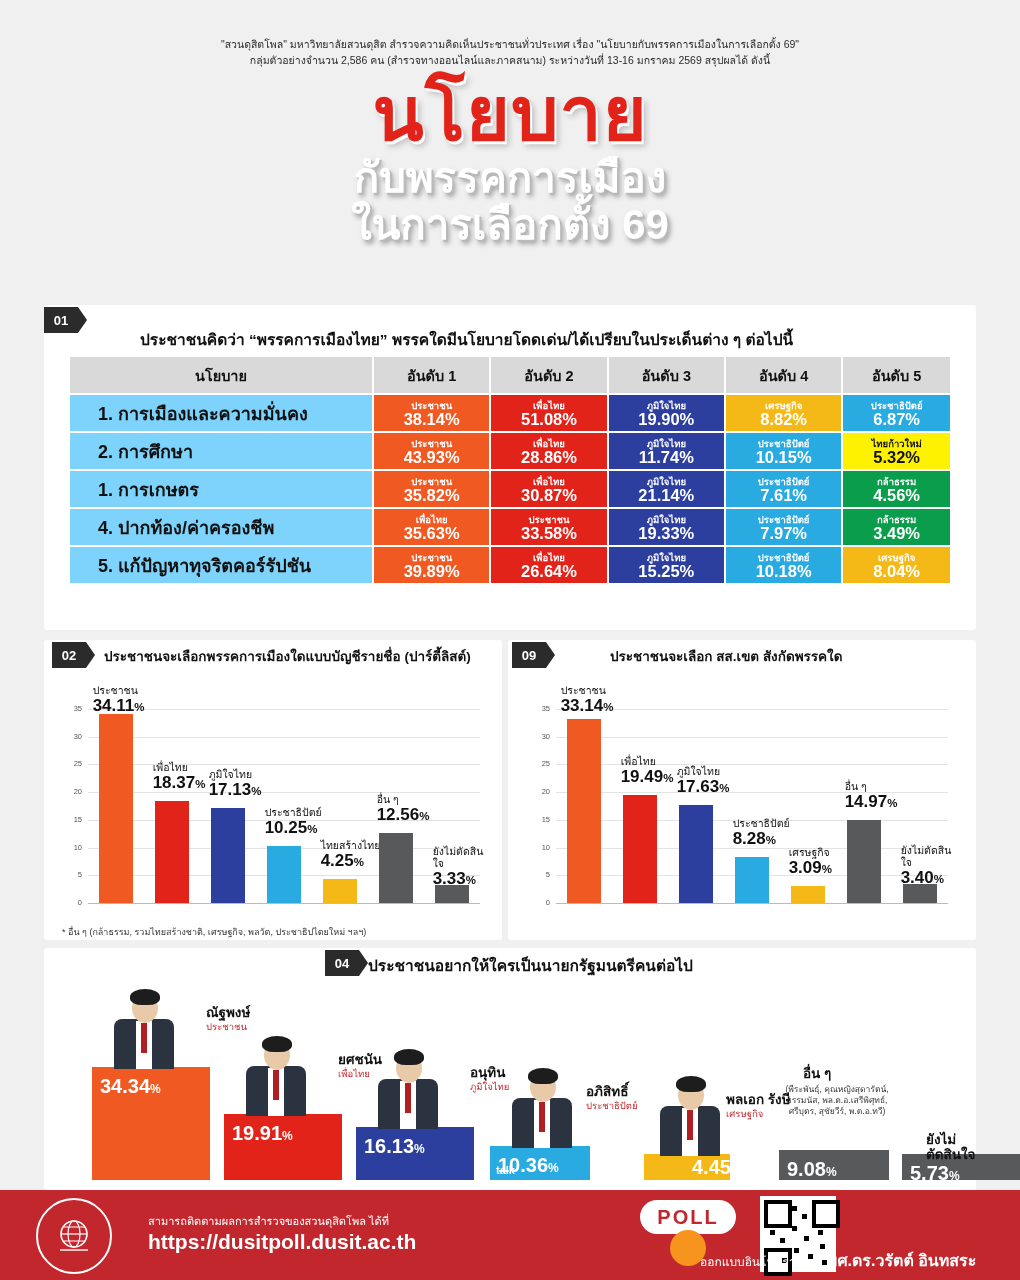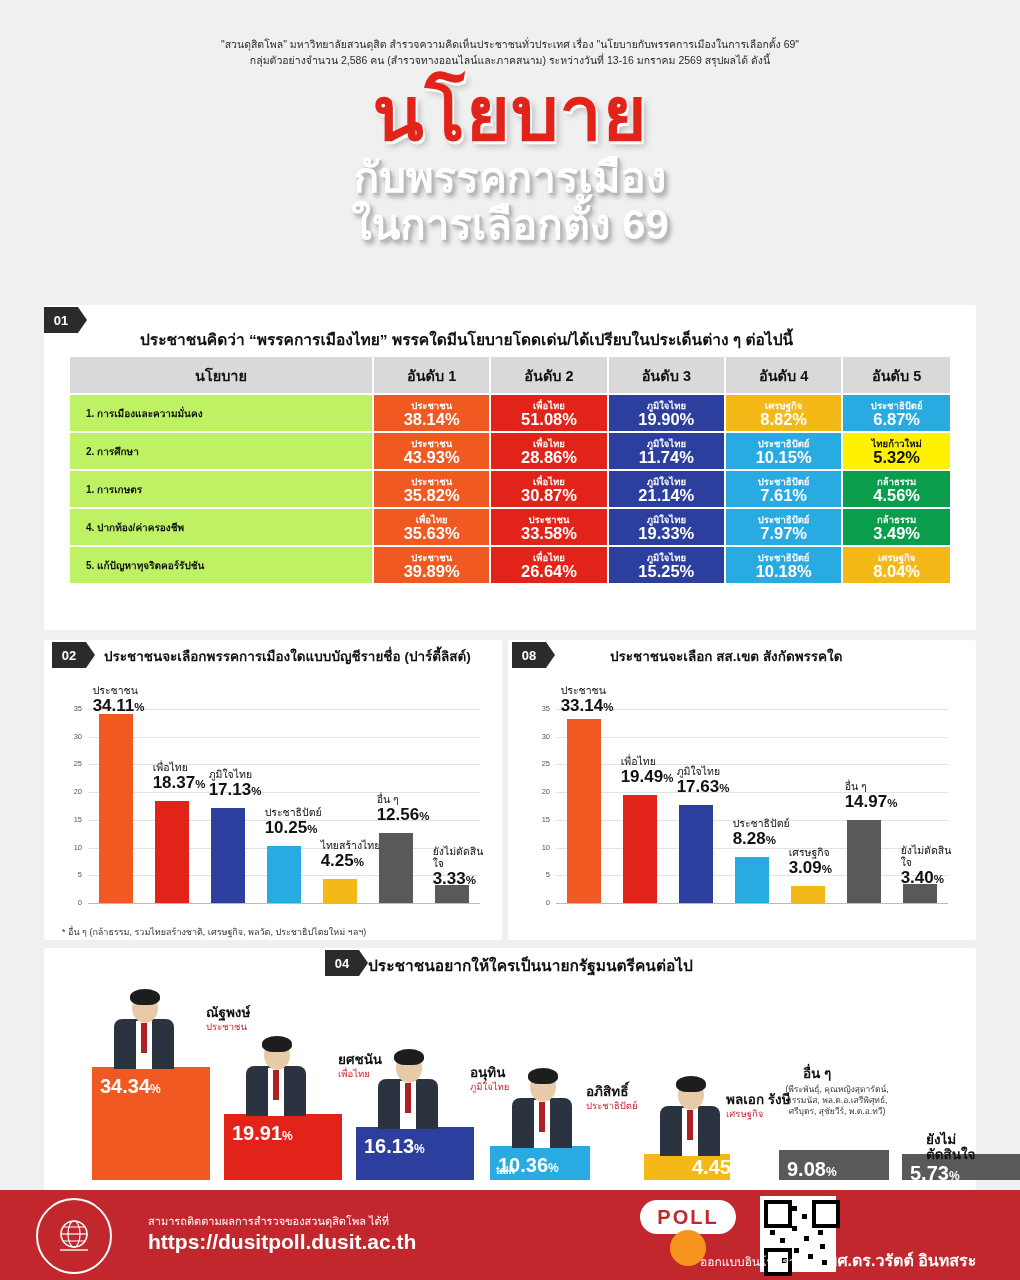--- a/index.html
+++ b/index.html
@@ -45,21 +45,21 @@
   }
   .sect-title{position:absolute;font-size:15.5px;font-weight:bold;color:#111;}
 
   
   .tbl{position:absolute;left:68px;top:355px;width:884px;border-collapse:separate;border-spacing:2px;}
   .tbl th{
     background:#d9d9d9;color:#111;font-size:14.5px;font-weight:bold;height:34px;text-align:center;
   }
   .tbl th.c0{width:300px;}
   .tbl td.c0{
-    background:#bef264;font-size:10px;padding-left:16px;height:34px;color:#111;font-weight:bold;
+    background:#7dd3fc;font-size:18px;padding-left:28px;height:34px;color:#111;font-weight:bold;
   }
   .cell{height:34px;position:relative;color:#fff;text-align:center;}
   .cell .pname{font-size:9.5px;line-height:11px;padding-top:2px;display:block;font-weight:bold;}
   .cell .pval{font-size:16.5px;font-weight:bold;line-height:17px;display:block;}
   .cell.dark .pname,.cell.dark .pval{color:#111;}
 
   
   .chart-area{position:absolute;}
   .axis-lbl{position:absolute;font-size:7.5px;color:#555;text-align:right;width:16px;}
   .gridline{position:absolute;height:1px;background:#e3e3e3;}
@@ -296,21 +296,21 @@
       <div class="bar" style="left: 374.64px; width: 34.72px; height: 18.45px; bottom: 22px; background: rgb(88, 89, 91); position: absolute;"></div>
       <div class="bar-cap" style="left: 372.64px; top: 154.55px;">
         <span class="nm">ยังไม่ตัดสินใจ</span>
         <span class="vl">3.33<small>%</small></span>
       </div>
       <div style="position: absolute; left: 28px; top: 213px; width: 392px; height: 1px; background: rgb(187, 187, 187);"></div>
     </div>
   <div class="foot-note" style="left:62px;top:925px;">* อื่น ๆ  (กล้าธรรม, รวมไทยสร้างชาติ, เศรษฐกิจ, พลวัต, ประชาธิปไตยใหม่ ฯลฯ)</div>
 
   <div class="card" style="left:508px;top:640px;width:468px;height:300px;"></div>
-  <div class="sect-badge" style="left:512px;top:642px;">08</div>
+  <div class="sect-badge" style="left:512px;top:642px;">09</div>
   <div class="sect-title" style="left:610px;top:645px;font-size:13.5px;">ประชาชนจะเลือก สส.เขต สังกัดพรรคใด</div>
   <div class="chart-area" id="chart-district" style="left:528px;top:690px;width:430px;height:235px;">
       <div class="gridline" style="left: 28px; top: 213px; width: 392px;"></div>
       <div class="axis-lbl" style="left: 6px; top: 208px;">0</div>
       <div class="gridline" style="left: 28px; top: 185.297px; width: 392px;"></div>
       <div class="axis-lbl" style="left: 6px; top: 180.297px;">5</div>
       <div class="gridline" style="left: 28px; top: 157.595px; width: 392px;"></div>
       <div class="axis-lbl" style="left: 6px; top: 152.595px;">10</div>
       <div class="gridline" style="left: 28px; top: 129.892px; width: 392px;"></div>
       <div class="axis-lbl" style="left: 6px; top: 124.892px;">15</div>

